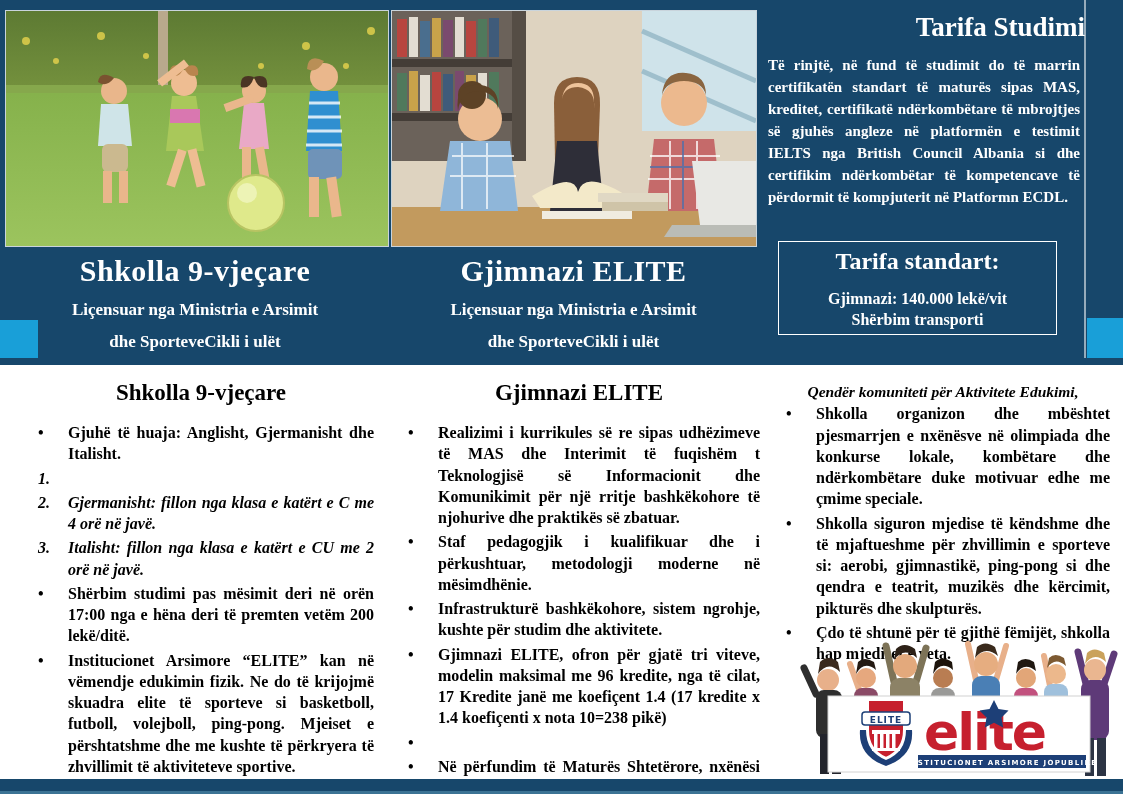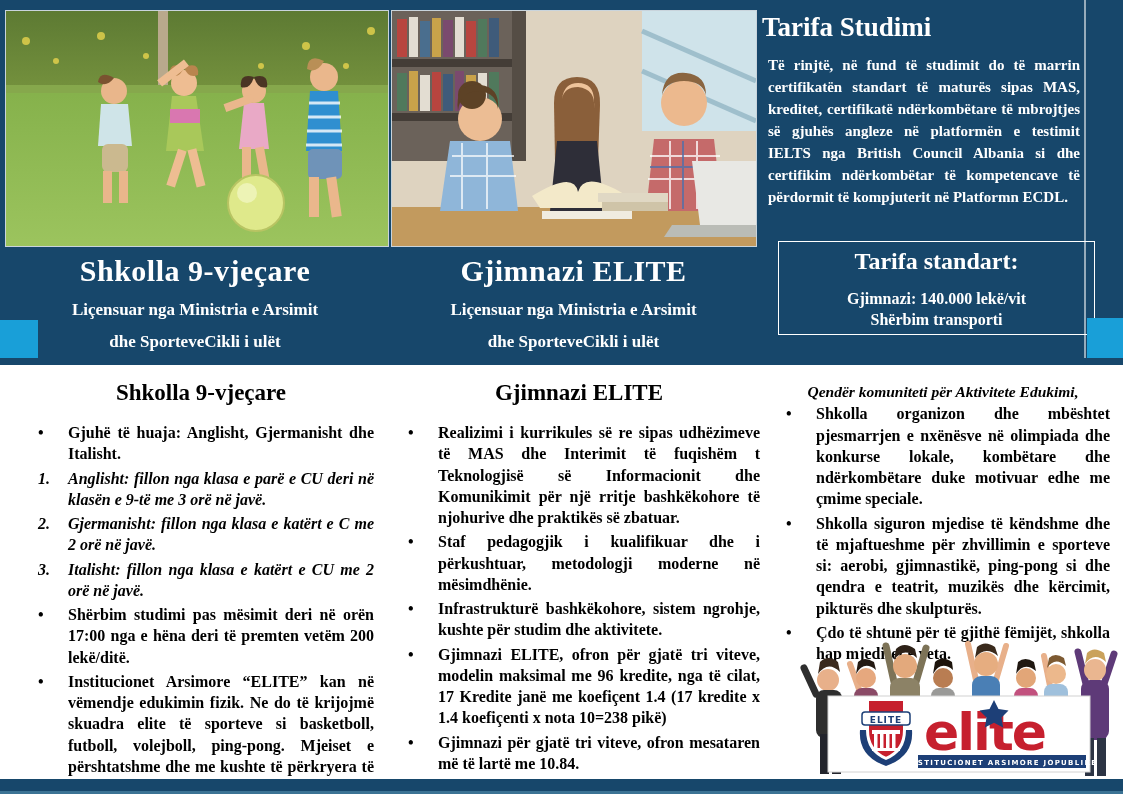--- a/index.html
+++ b/index.html
@@ -12,27 +12,27 @@
   .photo-frame{top:10px;height:237px;border:1px solid #c9d4dc;box-sizing:border-box;overflow:hidden;background:#9db87a;}
   .photo1{left:5px;width:384px;}
   .photo2{left:391px;width:366px;}
 
   .panel-head{color:#ffffff;text-align:center;}
   .panel-title{font-size:30px;font-weight:bold;letter-spacing:.5px;}
   .panel-sub{font-size:17px;font-weight:bold;line-height:1.25;margin-top:11px;}
 
   .left-head{left:0;top:254px;width:390px;}
   .mid-head{left:390px;top:254px;width:367px;}
-  .tarifa-title{top:12px;left:762px;width:323px;text-align:left;color:#fff;
+  .tarifa-title{top:12px;left:762px;width:323px;text-align:right;color:#fff;
                 font-size:27px;font-weight:bold;}
   .tarifa-body{top:54px;left:768px;width:312px;color:#fff;font-size:15px;font-weight:bold;
                line-height:1.47;text-align:justify;}
   .fold-line{left:1084px;top:0;width:2px;height:358px;background:rgba(255,255,255,.55);}
 
-  .tarifa-box{left:778px;top:241px;width:317px;height:94px;border:1px solid #ffffff;
+  .tarifa-box{left:778px;top:241px;width:279px;height:94px;border:1px solid #ffffff;
               color:#fff;text-align:center;box-sizing:border-box;}
   .tarifa-box-title{font-size:24px;font-weight:bold;margin-top:6px;}
   .tarifa-box-line{font-size:16px;font-weight:bold;line-height:1.3;}
   .tarifa-box-line.first{margin-top:14px;}
 
   .cyan-left{left:0;top:320px;width:38px;height:38px;background:#199fd8;}
   .cyan-right{left:1087px;top:318px;width:36px;height:40px;background:#199fd8;}
 
   
   .col{color:#000;}
@@ -257,25 +257,24 @@
 
 <div class="abs col col1">
   <div class="col-title">Shkolla 9-vjeçare</div>
   <div>
       <div class="li-row">
         <span class="li-marker">•</span>
         <span class="li-text">Gjuhë të huaja: Anglisht, Gjermanisht dhe Italisht.</span>
       </div>
       <div class="li-row italic">
         <span class="li-marker">1.</span>
-        <span class="li-text">Anglisht: fillon nga klasa e parë e CU deri në klasën e 9-të me 3 orë në javë.</span>
       </div>
       <div class="li-row italic">
         <span class="li-marker">2.</span>
-        <span class="li-text">Gjermanisht: fillon nga klasa e katërt e C me 2 orë në javë.</span>
+        <span class="li-text">Gjermanisht: fillon nga klasa e katërt e C me 4 orë në javë.</span>
       </div>
       <div class="li-row italic">
         <span class="li-marker">3.</span>
         <span class="li-text">Italisht: fillon nga klasa e katërt e CU me 2 orë në javë.</span>
       </div>
       <div class="li-row">
         <span class="li-marker">•</span>
         <span class="li-text">Shërbim studimi pas mësimit deri në orën 17:00 nga e hëna deri të premten vetëm 200 lekë/ditë.</span>
       </div>
       <div class="li-row">
@@ -299,21 +298,20 @@
       <div class="li-row">
         <span class="li-marker">•</span>
         <span class="li-text">Infrastrukturë bashkëkohore, sistem ngrohje, kushte për studim dhe aktivitete.</span>
       </div>
       <div class="li-row">
         <span class="li-marker">•</span>
         <span class="li-text">Gjimnazi  ELITE, ofron për gjatë tri viteve, modelin maksimal me 96 kredite, nga të cilat, 17 Kredite janë me koefiçent 1.4 (17 kredite x 1.4 koefiçenti x nota 10=238 pikë)</span>
       </div>
       <div class="li-row">
         <span class="li-marker">•</span>
-        <span class="li-text">Gjimnazi për gjatë tri viteve, ofron mesataren më të lartë me 10.84.</span>
       </div>
       <div class="li-row">
         <span class="li-marker">•</span>
         <span class="li-text">Në përfundim të Maturës Shtetërore, nxënësi mund të grumbullojë deri në 7153 pikë</span>
       </div>
     </div>
 </div>
 
 <div class="abs col col3">
   <div class="col-title">

